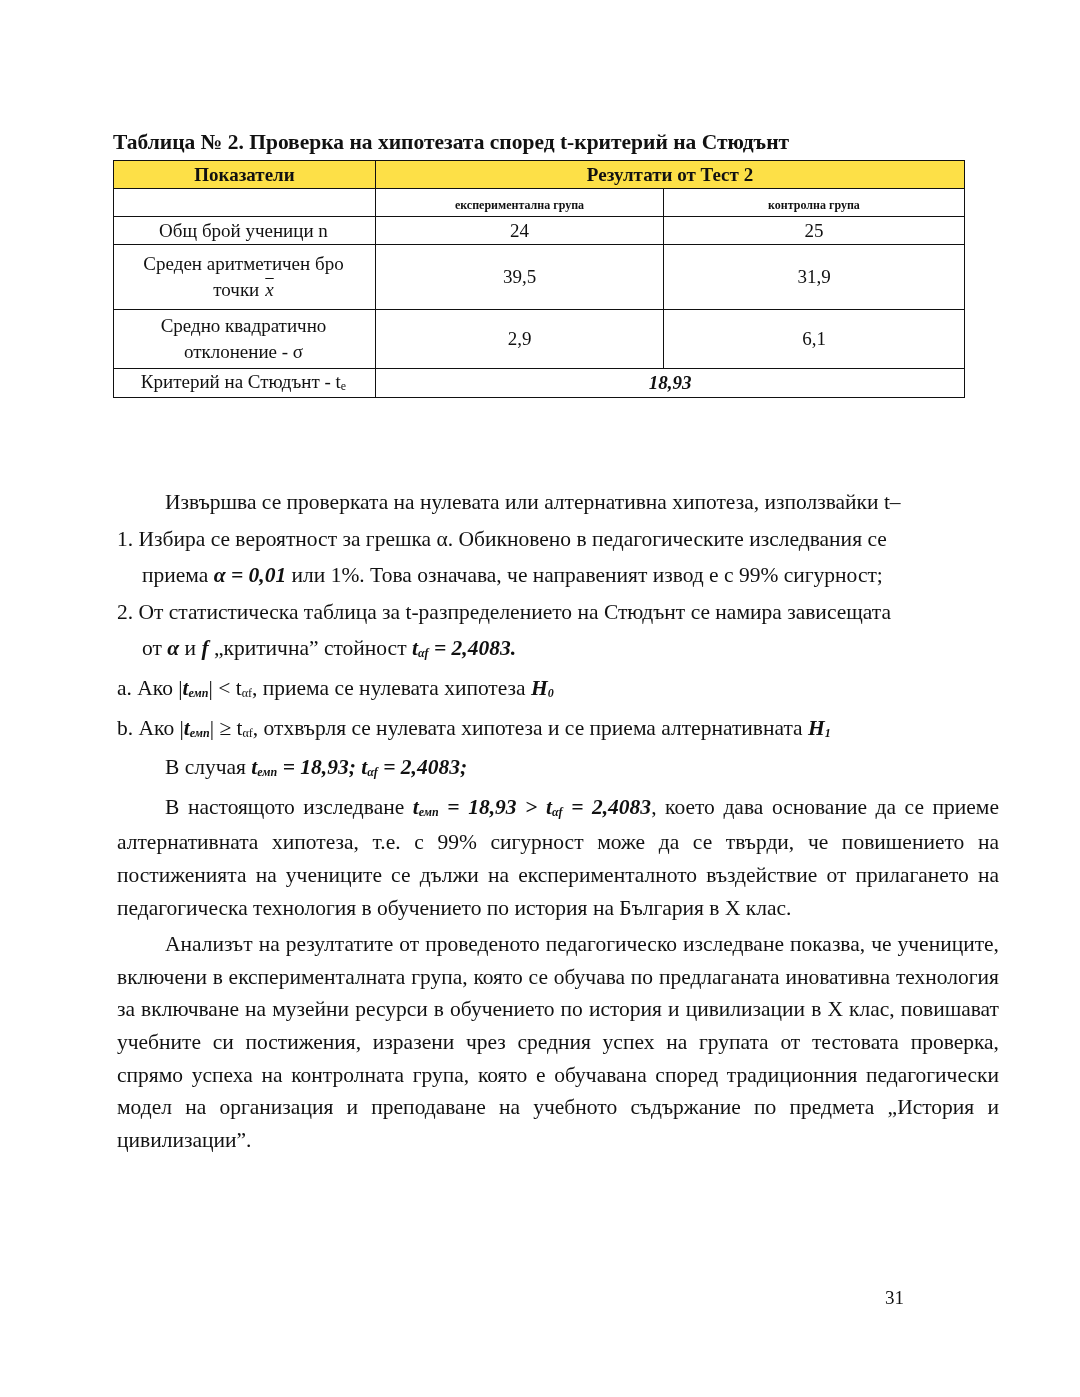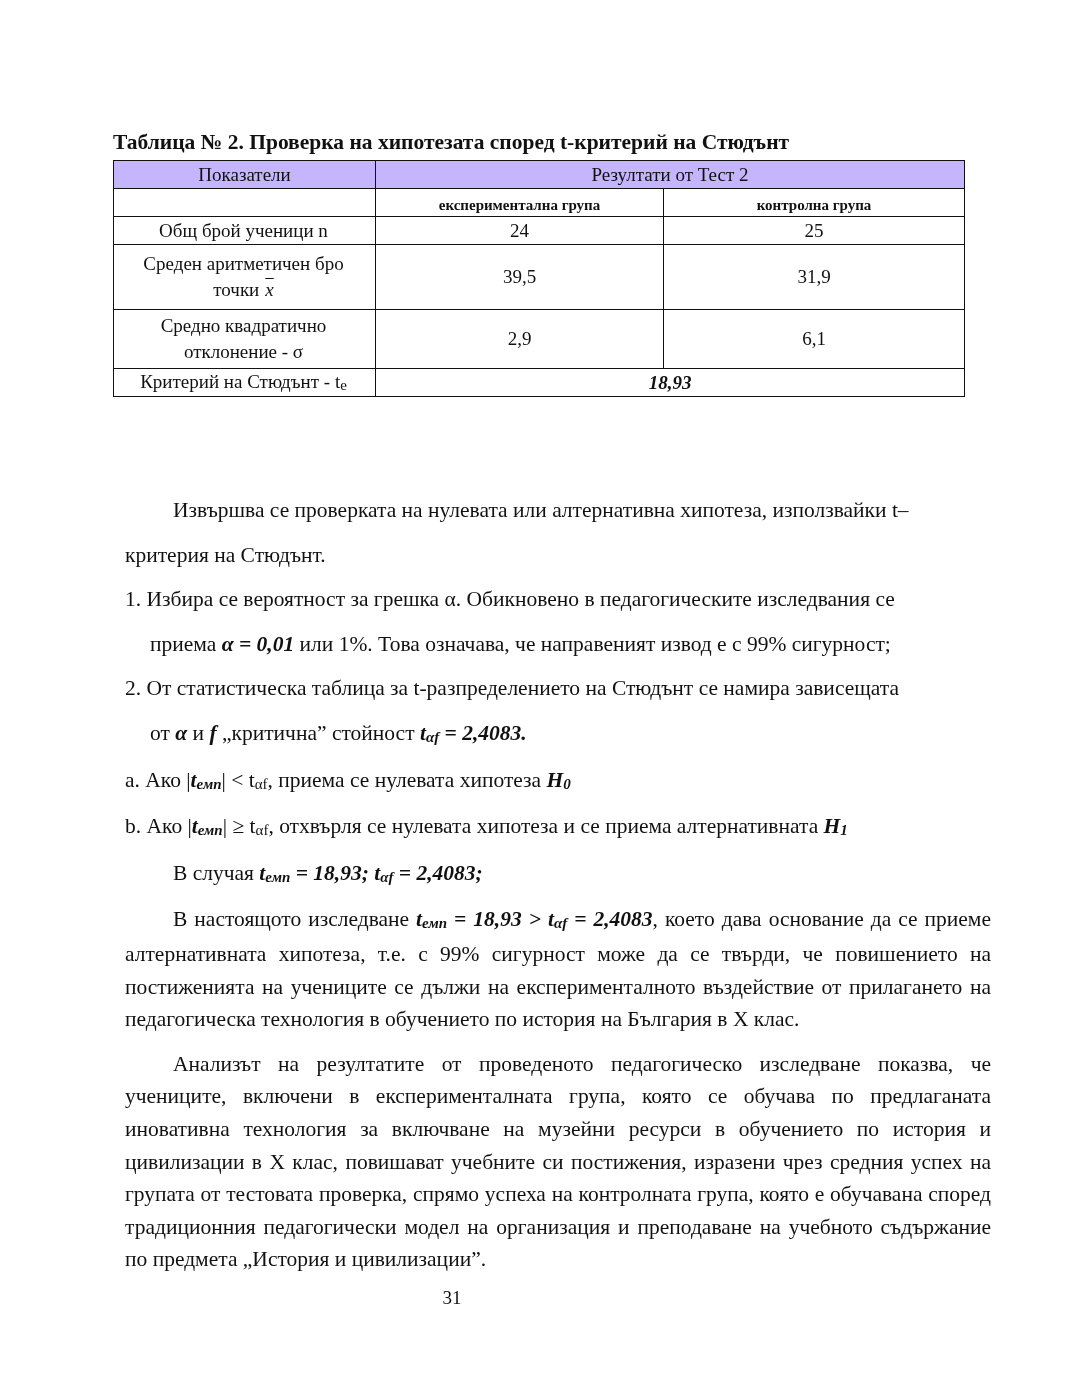--- a/index.html
+++ b/index.html
@@ -14,42 +14,42 @@
     font-weight: bold; font-size: 21.5px; line-height: 28px;
   }
   table.stats {
     position: absolute; left: 113px; top: 160px; width: 851px;
     border-collapse: collapse; font-size: 19px; table-layout: fixed;
   }
   table.stats td {
     border: 1.5px solid #111; padding: 0 4px; text-align: center;
     vertical-align: middle; line-height: 26px; overflow: hidden; white-space: nowrap;
   }
-  table.stats tr.hdr td { background: #c4b5fd; font-weight: normal; height: 27px; }
+  table.stats tr.hdr td { background: #fde047; font-weight: bold; height: 27px; }
   table.stats tr.sub td { font-weight: bold; height: 27px; }
   table.stats tr.r1 td { height: 27px; }
   table.stats tr.r2 td { height: 64px; }
   table.stats tr.r3 td { height: 49px; }
   table.stats tr.r4 td { height: 58px; }
   table.stats tr.r5 td { height: 25px; }
   table.stats td.label { text-align: center; padding-left: 6px; padding-right: 8px; }
   .wrap2 { white-space: normal; line-height: 28px; }
   .xbar { font-style: italic; text-decoration: overline; margin-left: 6px; }
   .text {
     position: absolute; left: 113px; top: 482px; width: 890px;
     font-size: 21.5px; line-height: 32.6px;
   }
-  .text p { margin: 12px; }
+  .text p { margin: 4px; }
   .indent { text-indent: 48px; }
   .justify { text-align: justify; }
   .b { font-weight: bold; font-style: italic; }
-  .sub { font-size: 15px; vertical-align: baseline; position: relative; top: 2px; }
+  .sub { font-size: 12px; vertical-align: baseline; position: relative; top: 2px; }
   .page-number {
     position: absolute; left: 0; width: 904px; top: 1287px;
-    text-align: center; font-size: 19px;
+    text-align: right; font-size: 19px;
   }
 </style>
 </head>
 <body>
 
 <div class="page">
 
   <div class="caption">Таблица № 2. Проверка на хипотезата според t-критерий на Стюдънт</div>
 
   <table class="stats">
@@ -91,21 +91,20 @@
     </tr>
     <tr class="r5">
       <td class="label"><span>Критерий на Стюдънт - t</span><span class="sub">e</span></td>
       <td colspan="2" class="b">18,93</td>
     </tr>
   </tbody>
     </table>
 
   <div class="text">
     <p class="indent">Извършва се проверката на нулевата или алтернативна хипотеза, използвайки t–</p>
-    <p>критерия на Стюдънт.</p>
 
     <p>1. Избира се вероятност за грешка α. Обикновено в педагогическите изследвания се</p>
     <p style="padding-left:25px"><span>приема </span><span class="b">α = 0,01</span><span> или 1%. Това означава, че направеният извод е с 99% сигурност;</span></p>
 
     <p>2. От статистическа таблица за t-разпределението на Стюдънт се намира зависещата</p>
     <p style="padding-left:25px"><span>от </span><span class="b" style="font-style:italic">α</span><span> и </span><span class="b" style="font-style:italic">f</span><span> „критична” стойност </span><span class="b">t</span><span class="b sub">αf</span><span class="b"> = 2,4083.</span></p>
 
 
     <p><span>a. Ако |</span><span class="b">t</span><span class="b sub">емп</span><span>| &lt; t</span><span class="sub">αf</span><span>, приема се нулевата хипотеза </span><span class="b">H</span><span class="b sub">0</span></p>
 

